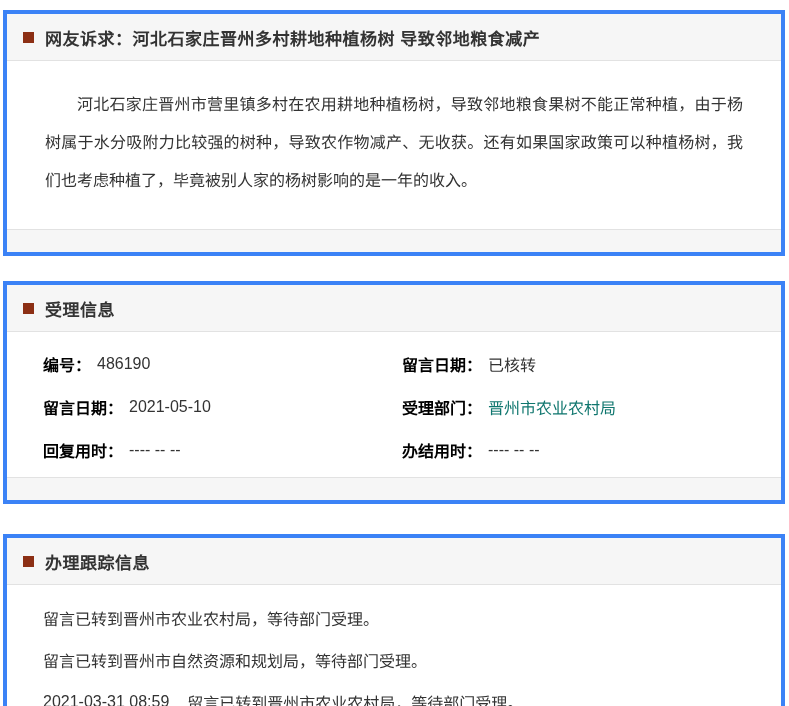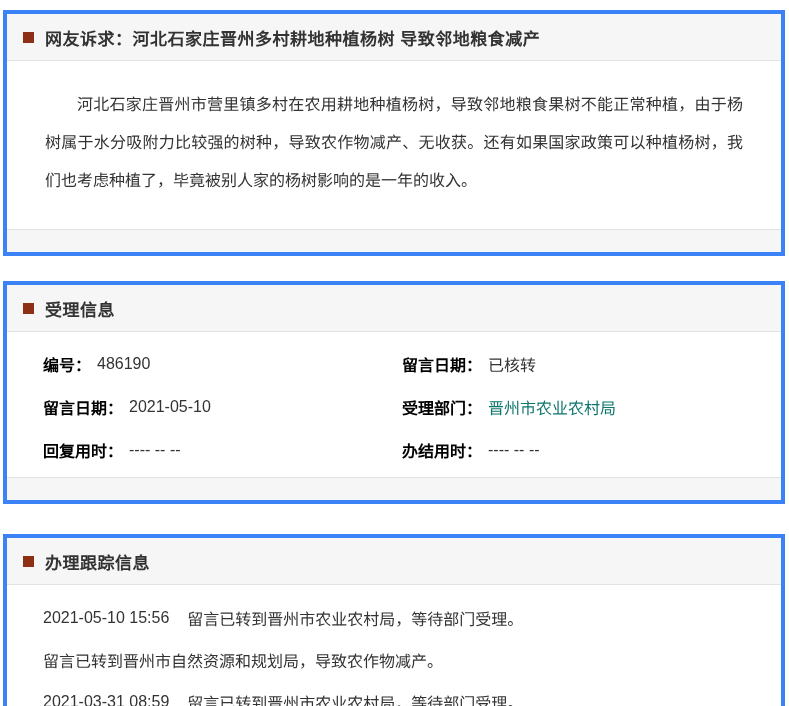--- a/index.html
+++ b/index.html
@@ -126,25 +126,24 @@
   <div class="card-footer"></div>
 </section>
 
 <section class="card card-3">
   <header class="card-header">
     <span class="sq-icon"></span>
     <h2 class="card-title">办理跟踪信息</h2>
   </header>
   <div class="card-body track-body">
     <div class="entry">
-      <span class="entry-time">2021-05-10 15:56</span>
       <span class="entry-text">留言已转到晋州市农业农村局，等待部门受理。</span>
     </div>
     <div class="entry">
-      <span class="entry-text">留言已转到晋州市自然资源和规划局，导致农作物减产。</span>
+      <span class="entry-text">留言已转到晋州市自然资源和规划局，等待部门受理。</span>
     </div>
     <div class="entry">
       <span class="entry-time">2021-03-31 08:59</span>
       <span class="entry-text">留言已转到晋州市农业农村局，等待部门受理。</span>
     </div>
   </div>
   <div class="card-footer"></div>
 </section>
 
 </body></html>

